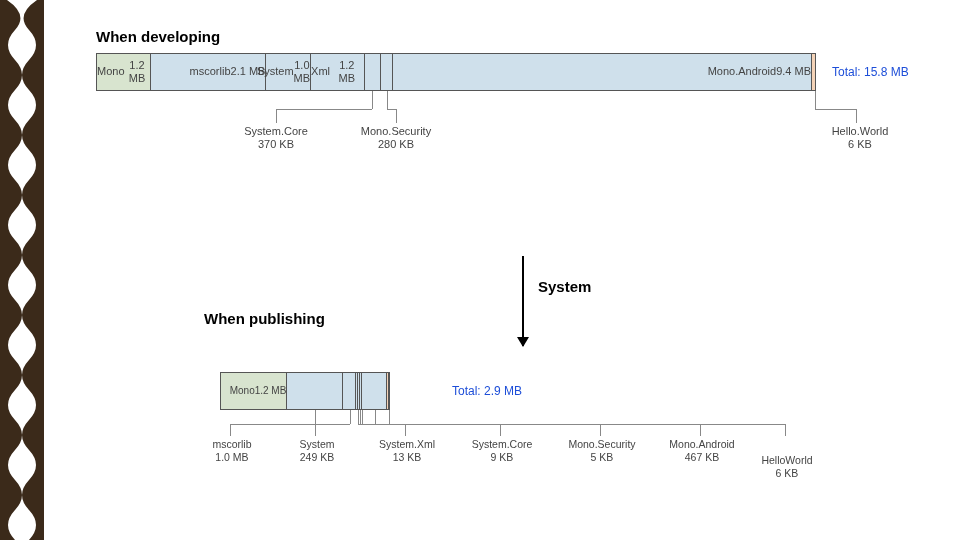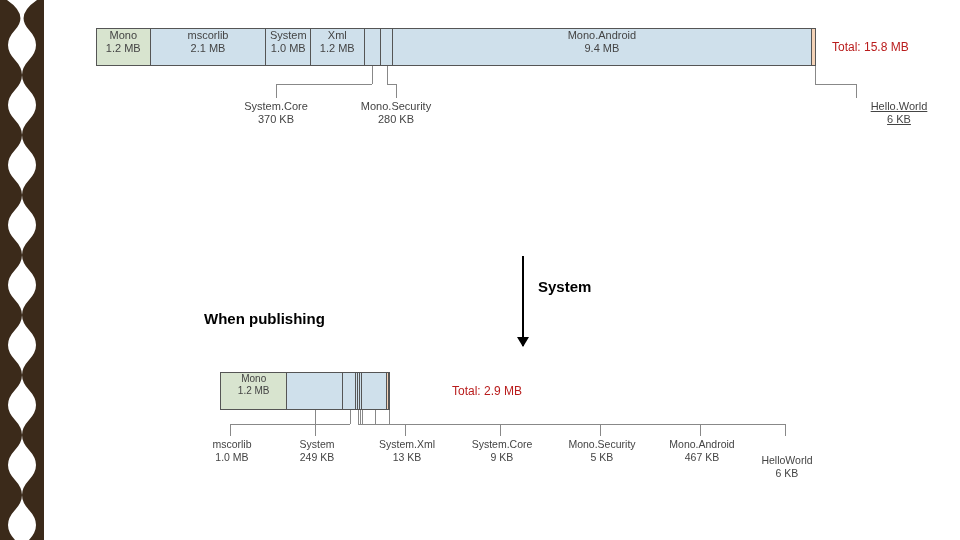--- a/index.html
+++ b/index.html
@@ -64,37 +64,37 @@
   }
   .bar {
     display: flex;
     height: 38px;
     border: 1px solid #555;
     position: relative;
   }
   .seg {
     border-right: 1px solid #555;
     display: flex;
-    flex-direction: column;
+    flex-direction: row;
     align-items: center;
-    justify-content: flex-start;
+    justify-content: flex-end;
     font-size: 11px;
     color: #444;
     line-height: 1.2;
     text-align: center;
     position: relative;
   }
   .seg:last-child { border-right: none; }
   .seg-mono { background: #d8e4cf; }
   .seg-lib { background: #cfe0eb; }
   .seg-orange { background: #f4d3b8; }
   .total-text {
     position: absolute;
     font-size: 12px;
-    color: #b91c1c;
+    color: #1d4ed8;
   }
   .callout {
     position: absolute;
     font-size: 11px;
     color: #444;
     text-align: center;
     line-height: 1.2;
   }
   .callout-line {
     position: absolute;
@@ -142,20 +142,21 @@
   <div class="sidebar-inner"></div>
   <div class="sidebar-wave">
     <svg width="30" height="540" viewBox="0 0 30 540">
       <path d="M0,0 Q22,15 8,30 Q-6,45 8,60 Q22,75 8,90 Q-6,105 8,120 Q22,135 8,150 Q-6,165 8,180 Q22,195 8,210 Q-6,225 8,240 Q22,255 8,270 Q-6,285 8,300 Q22,315 8,330 Q-6,345 8,360 Q22,375 8,390 Q-6,405 8,420 Q22,435 8,450 Q-6,465 8,480 Q22,495 8,510 Q-6,525 8,540 L0,540 Z" fill="#3b2a1a"></path>
       <path d="M30,0 Q8,15 22,30 Q36,45 22,60 Q8,75 22,90 Q36,105 22,120 Q8,135 22,150 Q36,165 22,180 Q8,195 22,210 Q36,225 22,240 Q8,255 22,270 Q36,285 22,300 Q8,315 22,330 Q36,345 22,360 Q8,375 22,390 Q36,405 22,420 Q8,435 22,450 Q36,465 22,480 Q8,495 22,510 Q36,525 22,540 L30,540 Z" fill="#3b2a1a"></path>
     </svg>
   </div>
 </div>
 
 <div class="content">
+  <div class="label">When developing</div>
 
   <div class="diagram" id="diagram1" style="height:120px;">
     <div class="bar" id="bar1" style="width:720px;">
         <div class="seg seg-mono" style="width: 53.6667px;">
           <div>Mono</div>
           <div>1.2 MB</div>
         </div>
         <div class="seg seg-lib" style="width: 116.241px;">
           <div>mscorlib</div>
           <div>2.1 MB</div>
@@ -181,21 +182,21 @@
       <div class="callout-line" style="left: 180px; top: 56px; height: 1px; width: 96.3681px;"></div>
       <div class="callout-line" style="left: 180px; top: 56px; width: 1px; height: 14px;"></div>
       <div class="callout" style="left: 140px; top: 72px; width: 80px;">System.Core<br>370 KB</div>
       <div class="callout-line" style="left: 290.56px; top: 38px; width: 1px; height: 18px;"></div>
       <div class="callout-line" style="left: 290.56px; top: 56px; height: 1px; width: 9.4401px;"></div>
       <div class="callout-line" style="left: 300px; top: 56px; width: 1px; height: 14px;"></div>
       <div class="callout" style="left: 260px; top: 72px; width: 80px;">Mono.Security<br>280 KB</div>
       <div class="callout-line" style="left: 718.506px; top: 38px; width: 1px; height: 18px;"></div>
       <div class="callout-line" style="left: 718.506px; top: 56px; height: 1px; width: 41.4943px;"></div>
       <div class="callout-line" style="left: 760px; top: 56px; width: 1px; height: 14px;"></div>
-      <div class="callout" style="left: 763px; top: 72px; width: 80px; text-decoration: underline;">Hello.World<br>6 KB</div>
+      <div class="callout" style="left: 724px; top: 72px; width: 80px;">Hello.World<br>6 KB</div>
     </div>
 
   <div class="arrow" style="left:478px; top:256px; height:90px;"></div>
   <div class="linker-label" style="left:494px; top:278px;">System</div>
 
   <div class="label2" style="left:160px; top:310px;">When publishing</div>
 </div>
 
 <div class="diagram2-wrap">
   <div class="bar2" id="bar2" style="width:170px; border:1px solid #555;">

